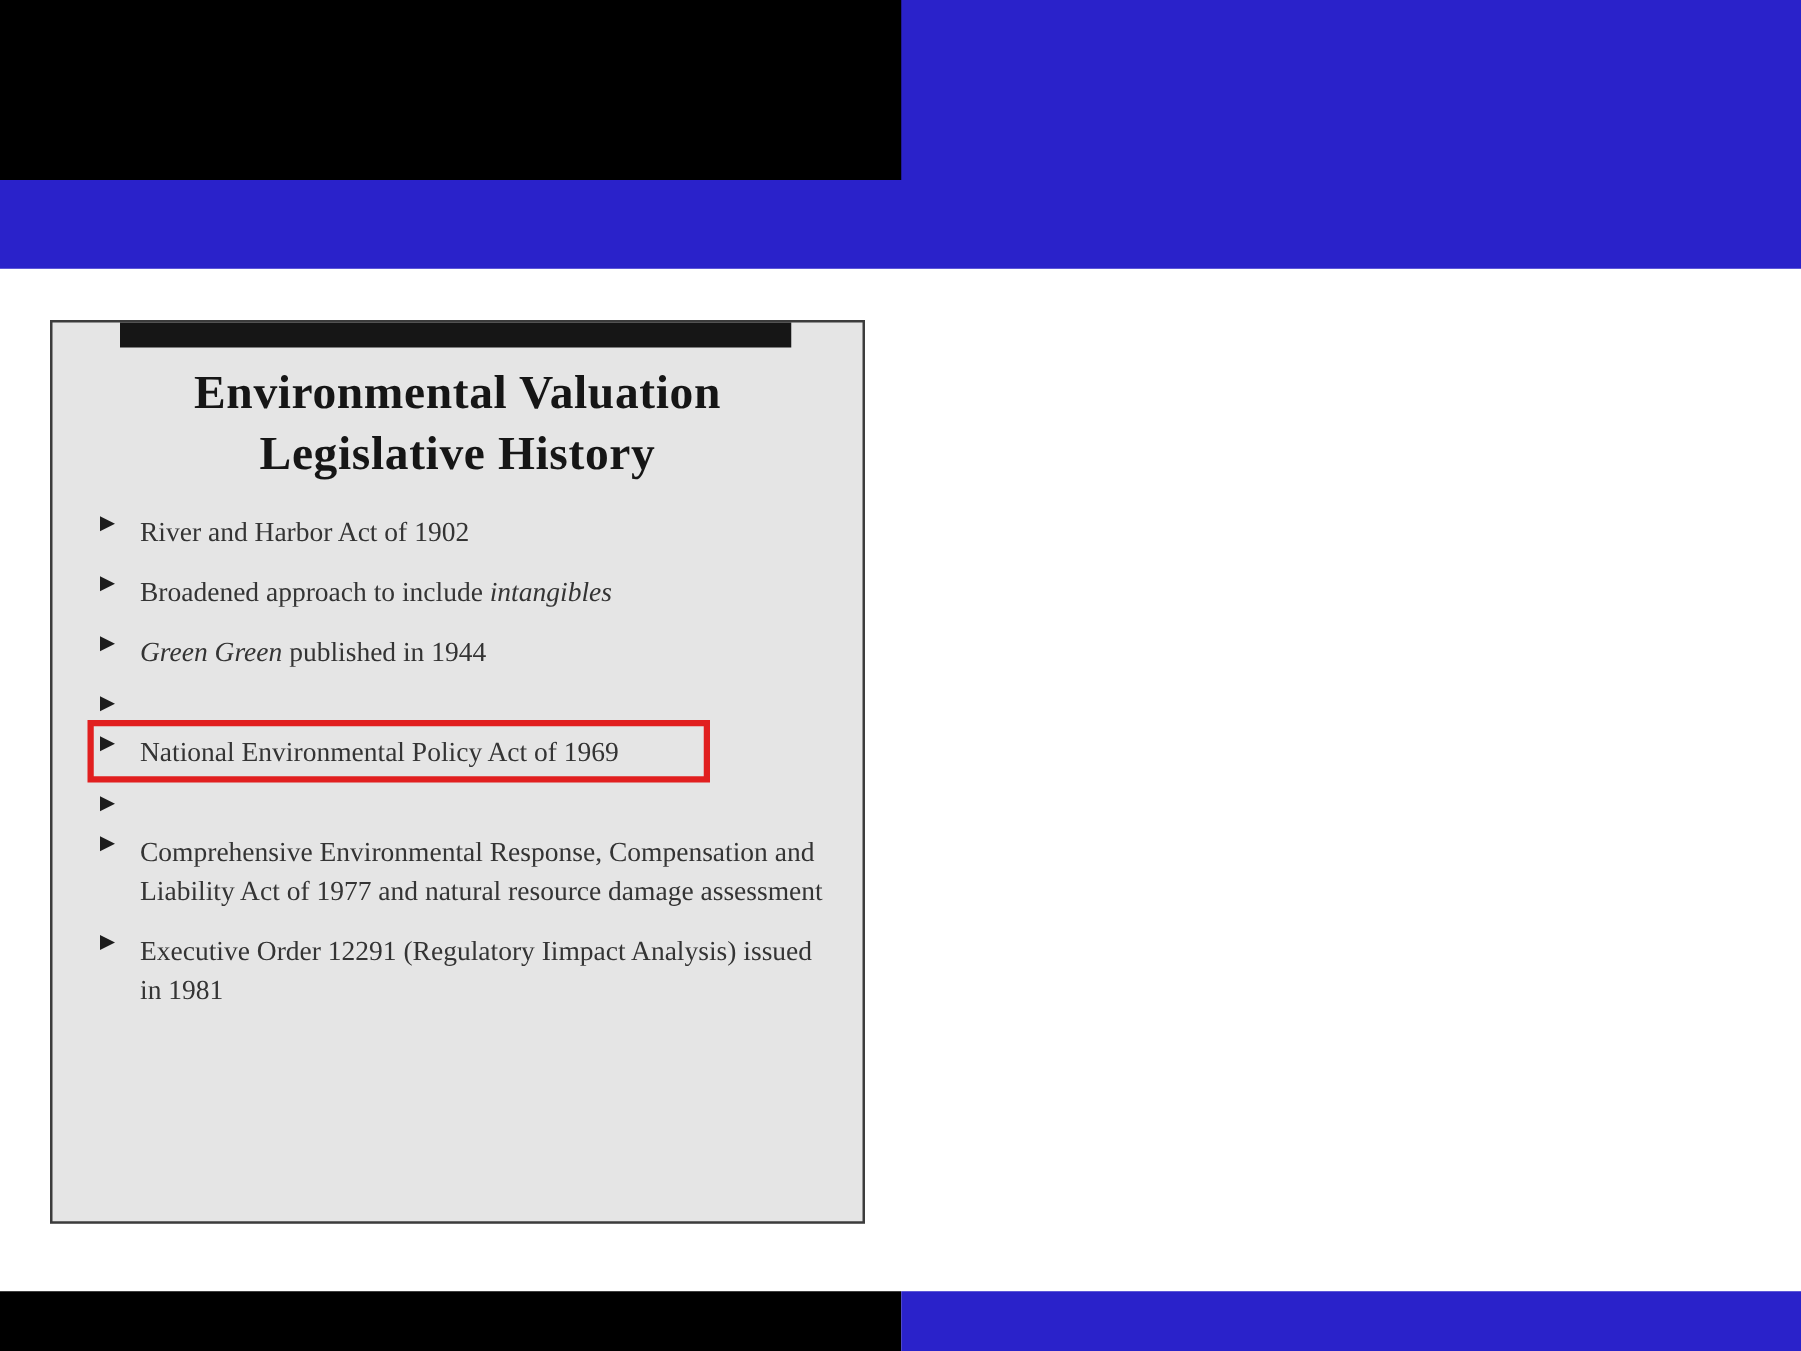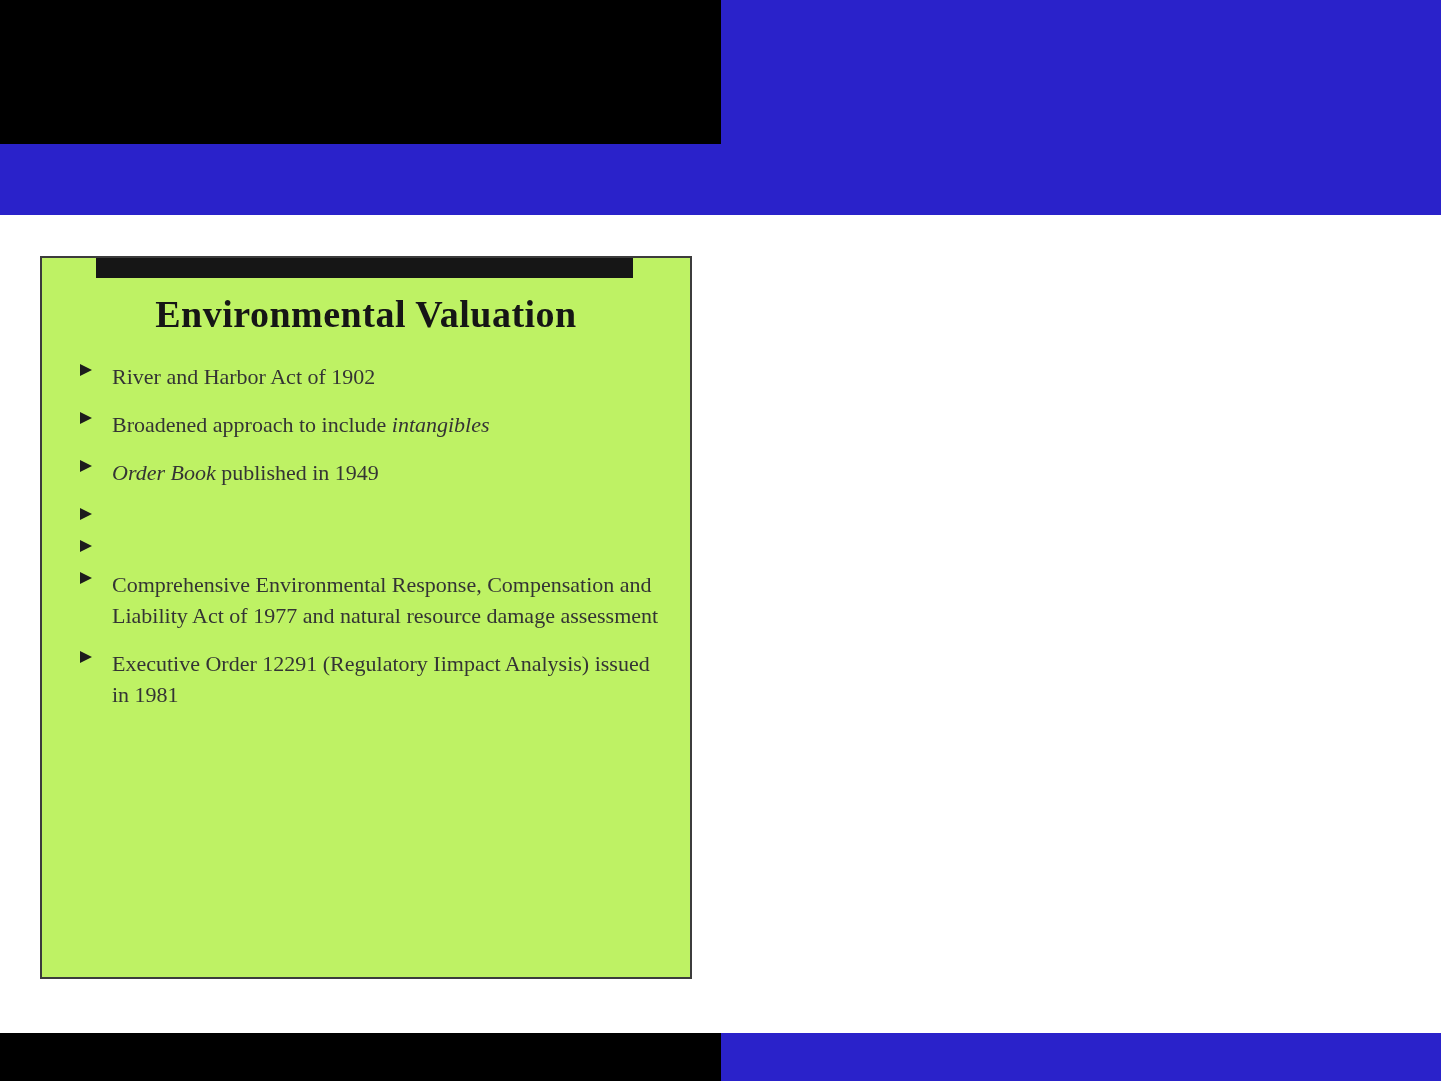--- a/index.html
+++ b/index.html
@@ -31,21 +31,21 @@
     position: absolute; left: 721px; top: 1033px;
     width: 720px; height: 48px;
     background: var(--accent-blue, #2a22ca);
   }
 
   
   .slide {
     position: absolute; left: 40px; top: 256px;
     width: 652px; height: 723px;
     box-sizing: border-box;
-    background: #bef264;
+    background: #e5e5e5;
     border: 2px solid var(--slide-border, #3c3c3c);
   }
   .slide-top-bar {
     position: absolute; left: 54px; top: 0;
     width: 537px; height: 20px;
     background: var(--title-bar, #161616);
   }
   .slide-title {
     margin: 32px 10px 0 10px;
     text-align: center;
@@ -89,36 +89,42 @@
 
 <div class="top-band"></div>
 <div class="top-black-panel"></div>
 <div class="bottom-black-panel"></div>
 <div class="bottom-blue-band"></div>
 
 <div class="slide">
   <div class="slide-top-bar"></div>
   <div class="slide-title">
     <div>Environmental Valuation</div>
+    <div>Legislative History</div>
   </div>
   <div class="bullet-list">
       <div class="bullet-item">
         <span class="tri"></span>
         <span class="btext"><span>River and Harbor Act of 1902</span></span>
       </div>
       <div class="bullet-item">
         <span class="tri"></span>
         <span class="btext"><span>Broadened approach to include </span><i>intangibles</i></span>
       </div>
       <div class="bullet-item">
         <span class="tri"></span>
-        <span class="btext"><i>Order Book</i><span> published in 1949</span></span>
+        <span class="btext"><i>Green Green</i><span> published in 1944</span></span>
       </div>
       <div class="bullet-item">
         <span class="tri"></span>
+      </div>
+      <div class="bullet-item">
+        <div class="highlight-box"></div>
+        <span class="tri"></span>
+        <span class="btext"><span>National Environmental Policy Act of 1969</span></span>
       </div>
       <div class="bullet-item">
         <span class="tri"></span>
       </div>
       <div class="bullet-item">
         <span class="tri"></span>
         <span class="btext"><span>Comprehensive Environmental Response, Compensation and Liability Act of 1977 and natural resource damage assessment</span></span>
       </div>
       <div class="bullet-item">
         <span class="tri"></span>

